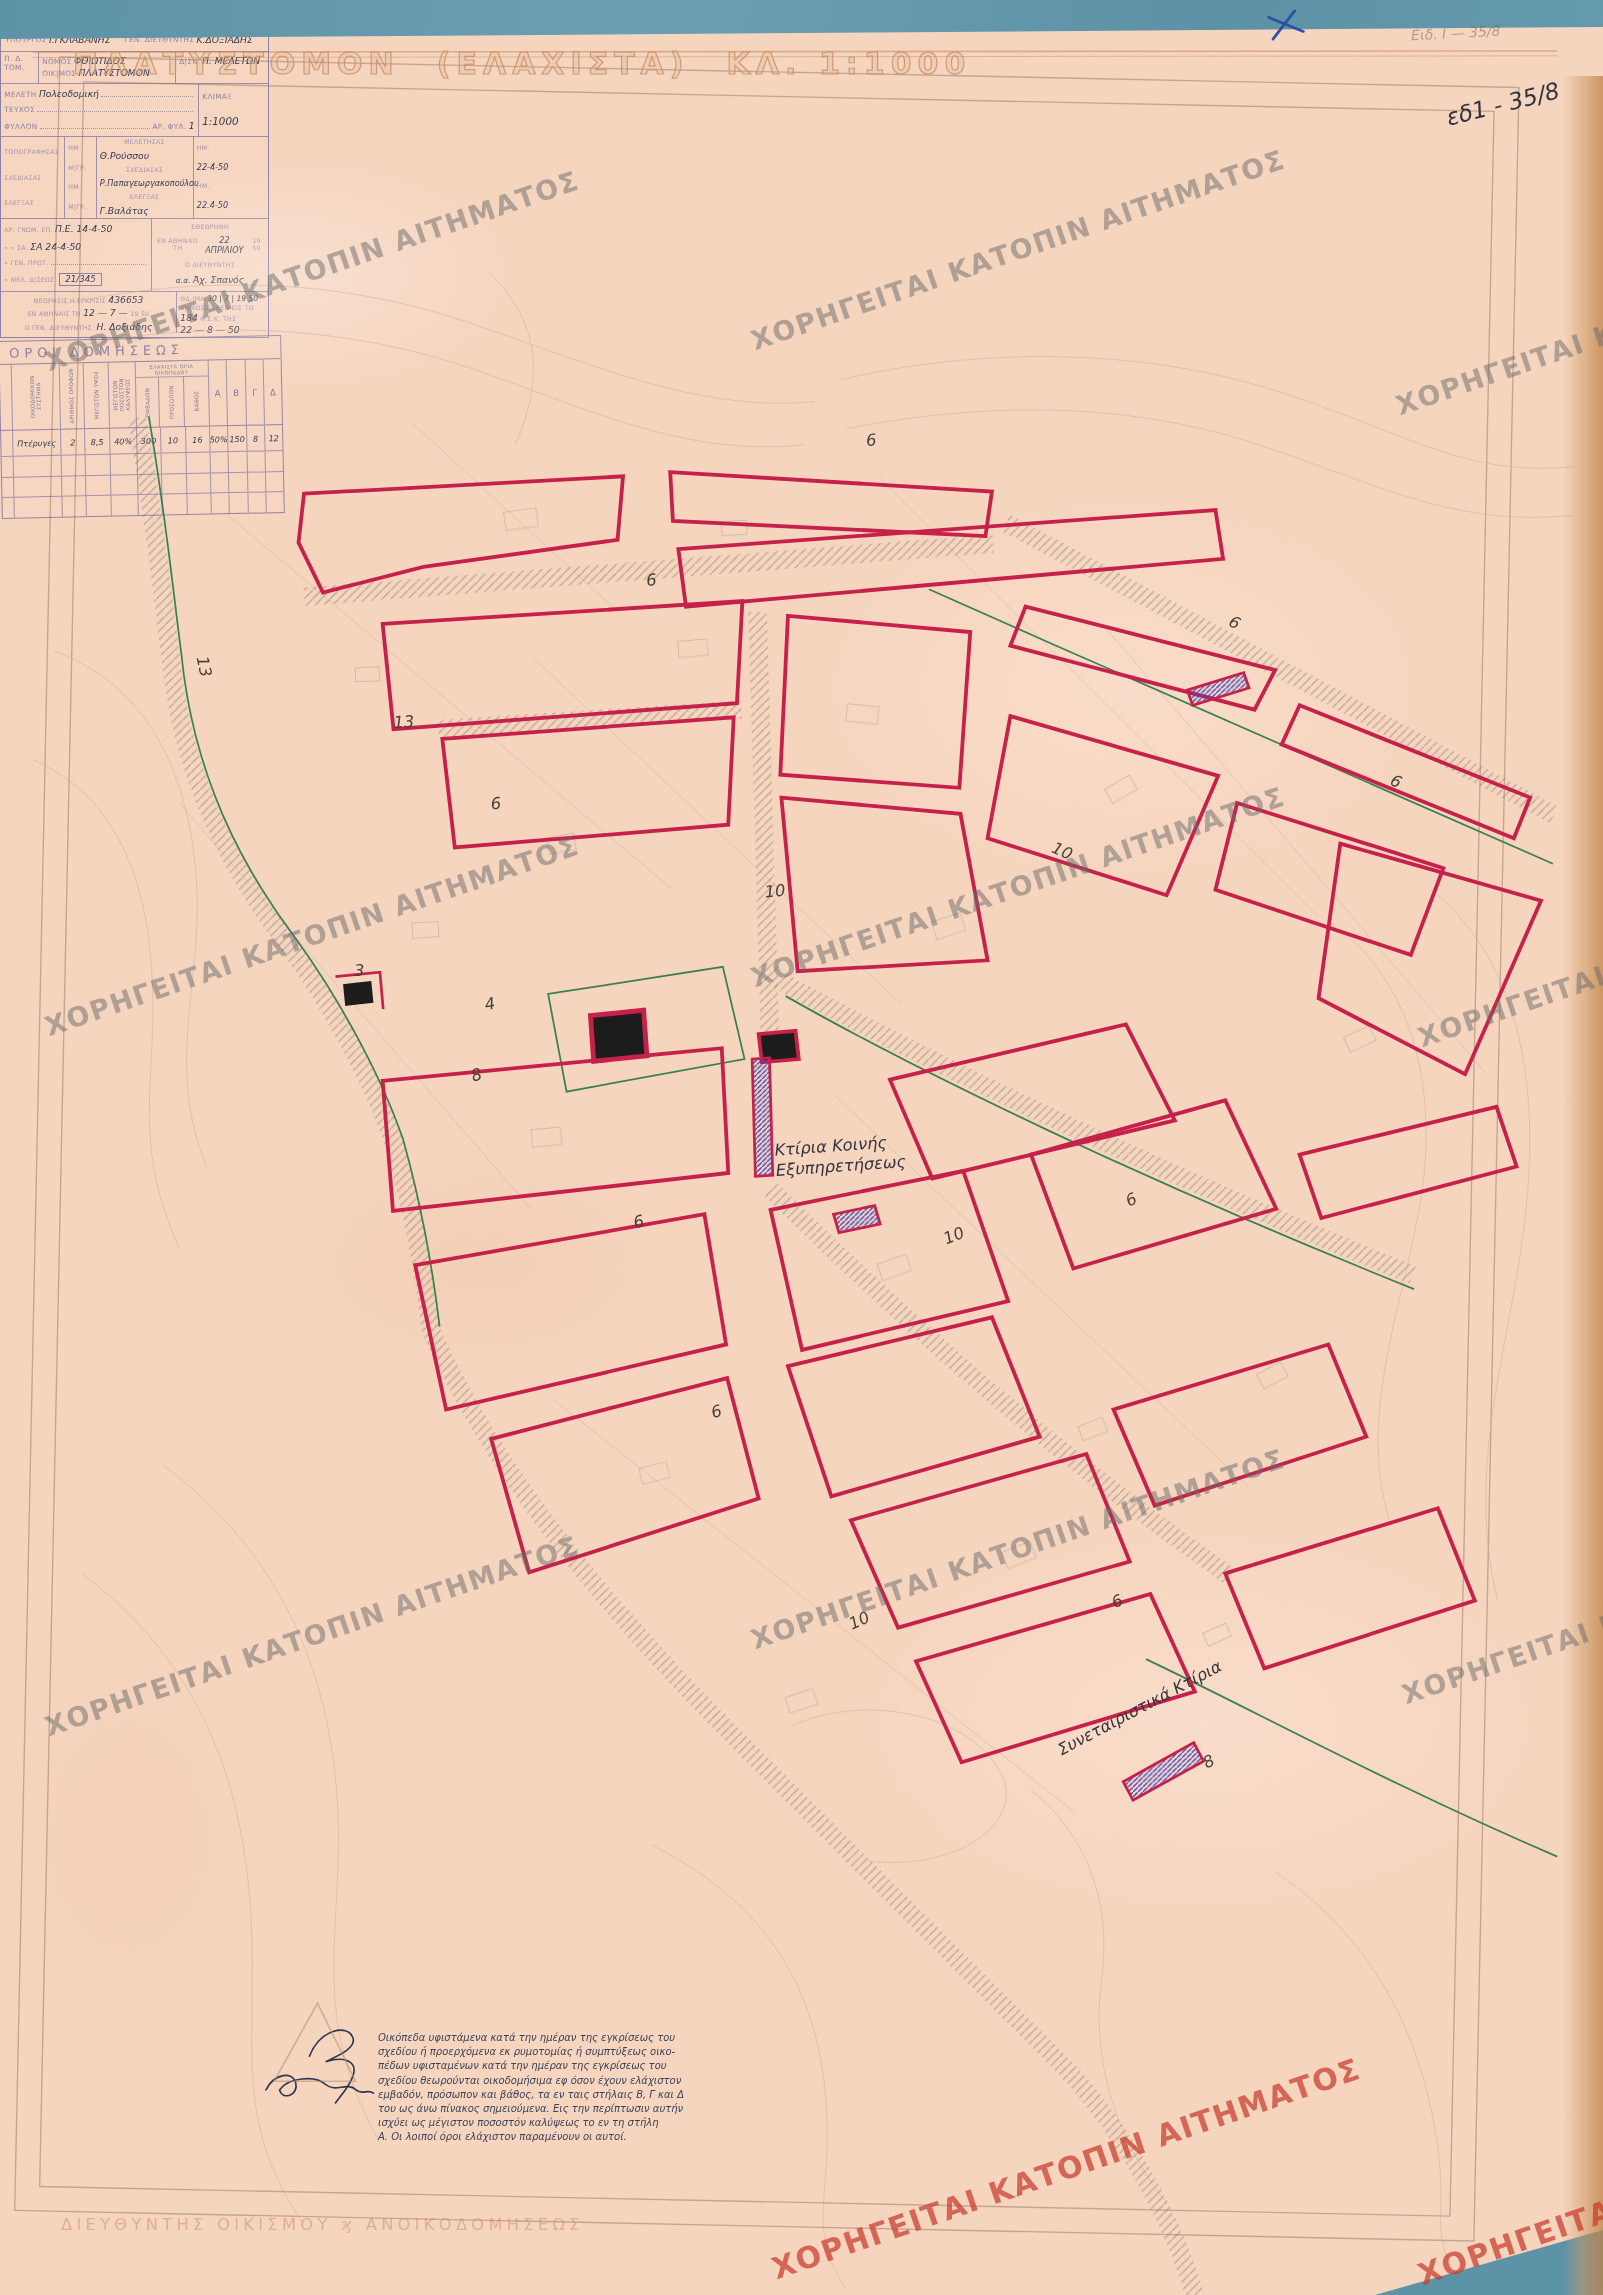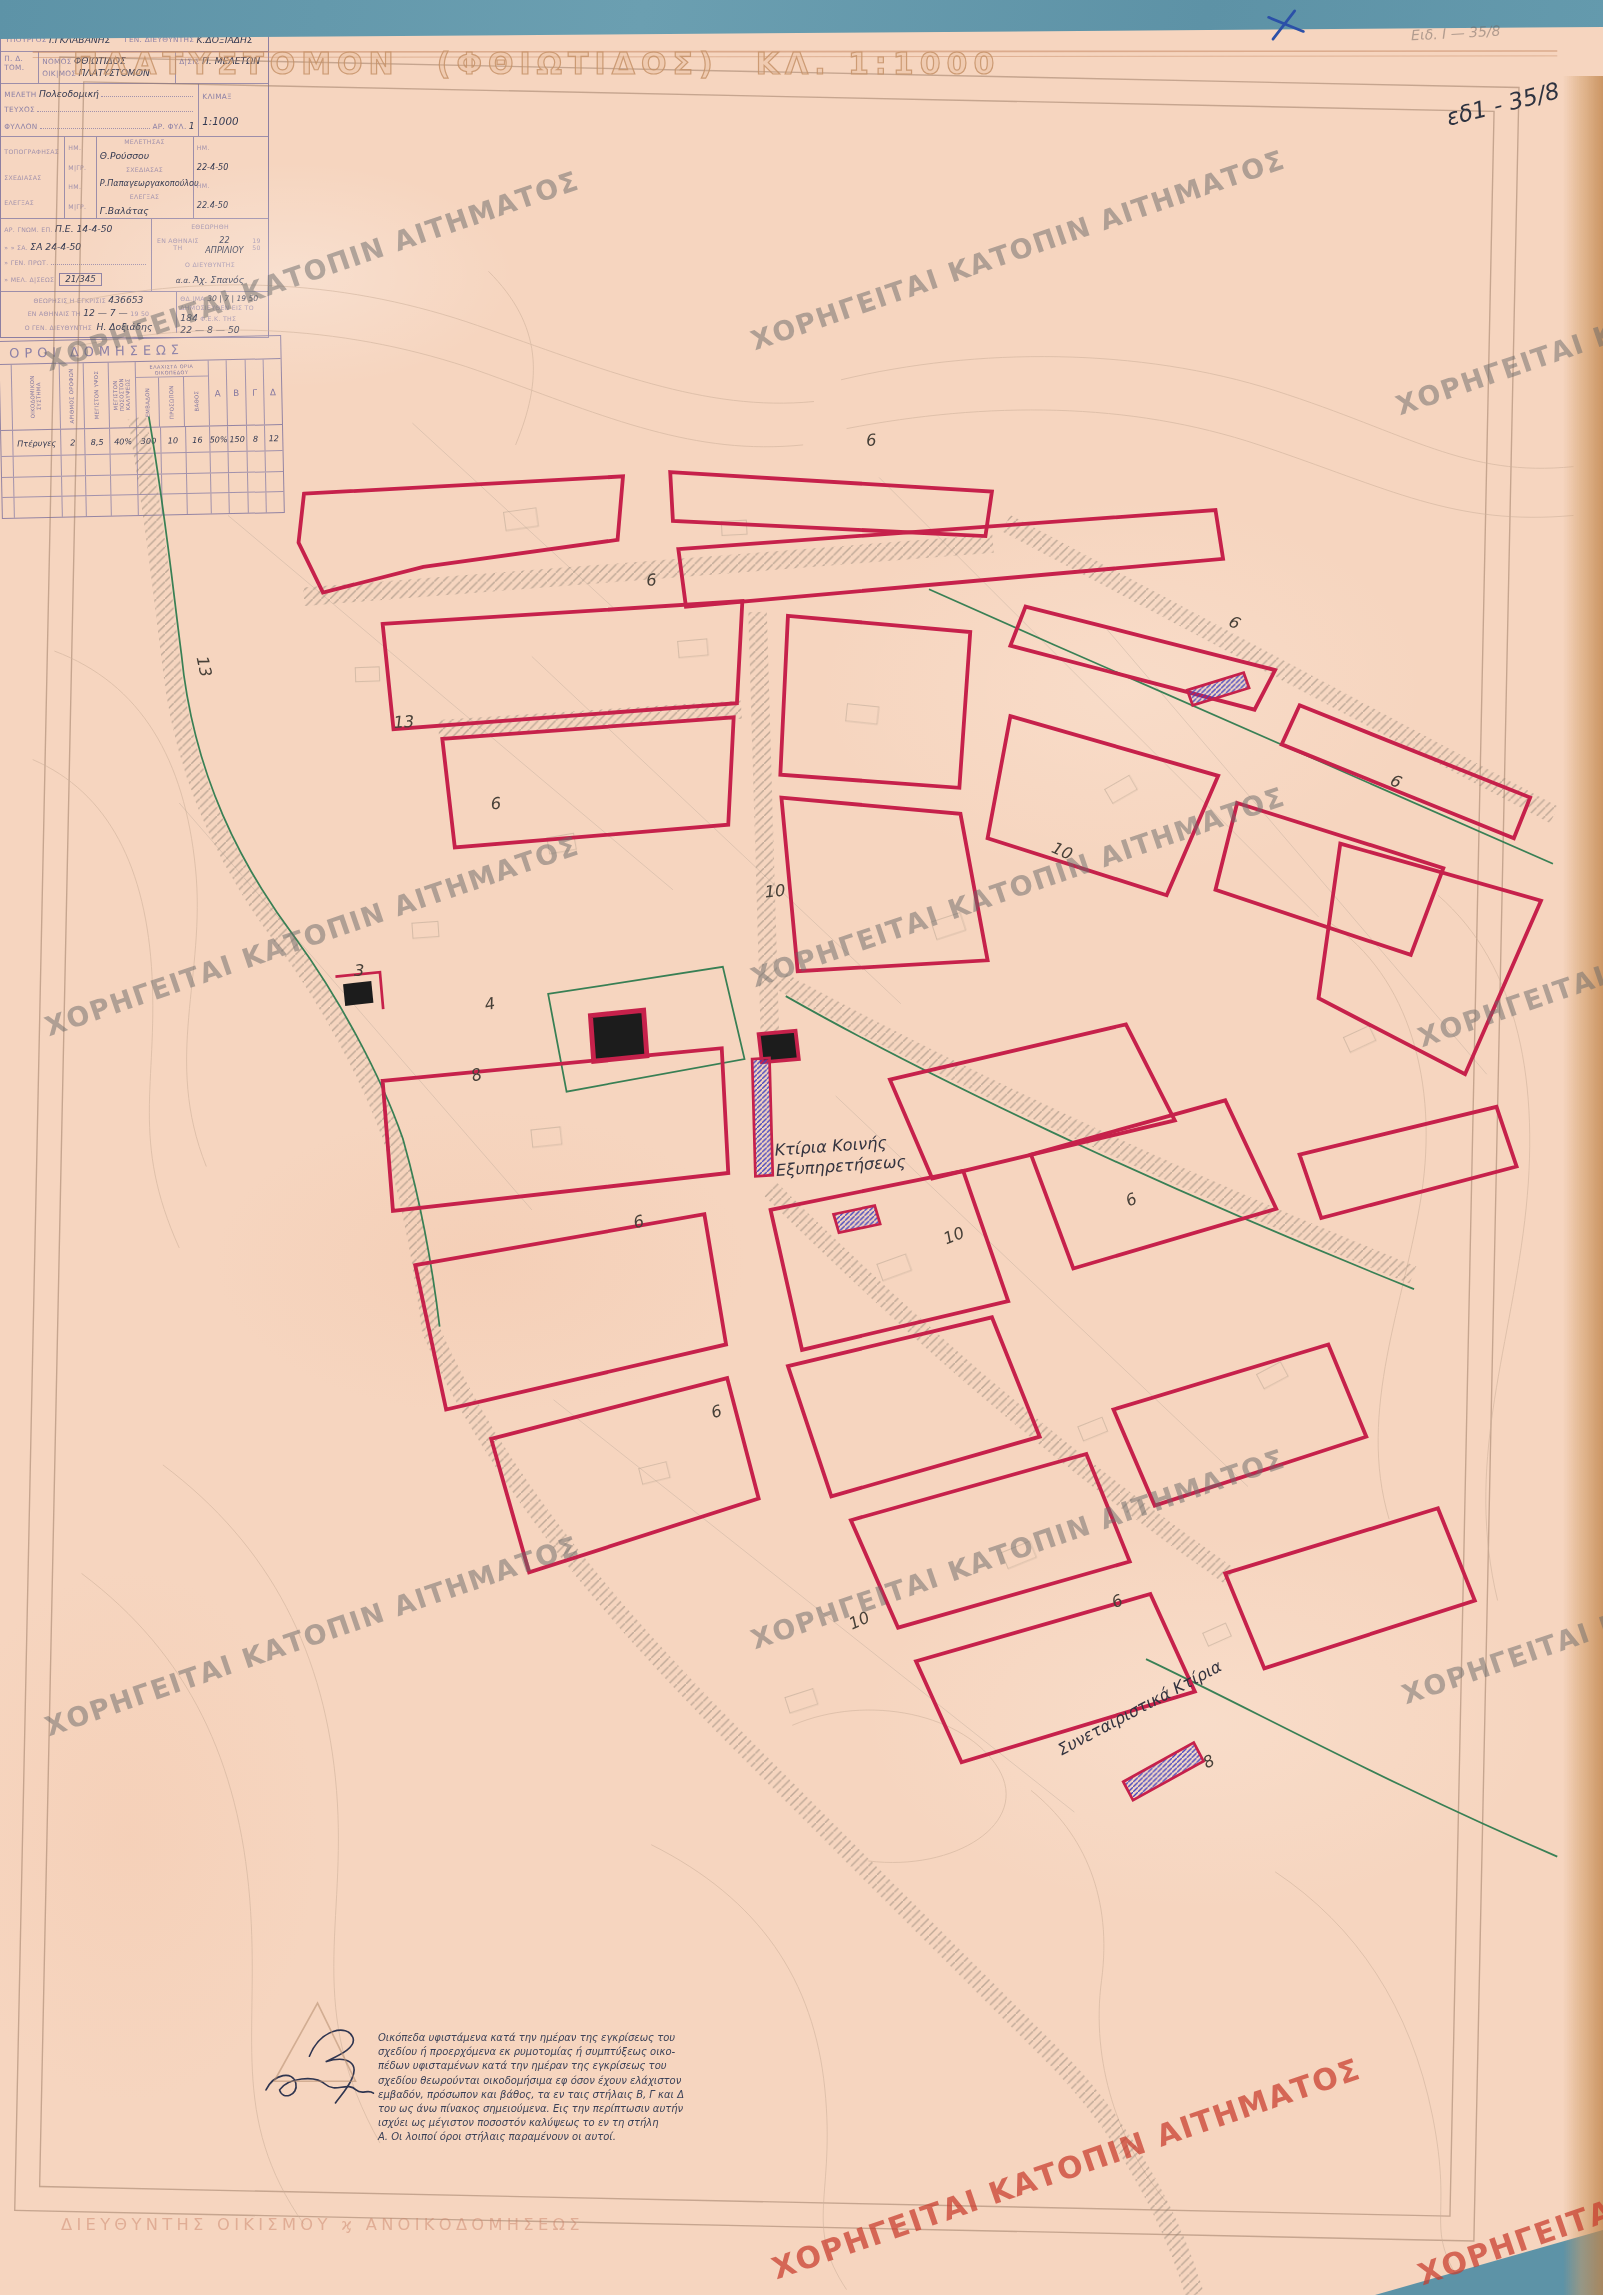--- a/index.html
+++ b/index.html
@@ -261,21 +261,21 @@
       <text class="stnum" transform="translate(2224,3260) rotate(-28)">8</text>
     </g>
   <g id="map-labels">
       <text class="map-label" transform="translate(1428,2130) rotate(-4)"><tspan x="0" dy="0">Κτίρια Κοινής</tspan><tspan x="0" dy="1.25em">Εξυπηρετήσεως</tspan></text>
       <text class="map-label" transform="translate(1956,3236) rotate(-28)"><tspan x="0" dy="0">Συνεταιριστικά Κτίρια</tspan></text>
     </g>
 </svg>
 
 <div id="map-title" class="abs">
   <span>ΠΛΑΤΥΣΤΟΜΟΝ</span><span class="gap"></span>
-  <span>(ΦΘΙΩΤΙΔΟΣ)</span><span class="gap"></span>
+  <span>(ΕΛΑΧΙΣΤΑ)</span><span class="gap"></span>
   <span>ΚΛ. 1:1000</span>
 </div>
 
 <div id="pencil-note" class="abs note">Ειδ. Ι — 35/8</div>
 <div id="pen-note" class="abs note">εδ1 - 35/8</div>
 
 <div id="footer-title" class="abs">ΔΙΕΥΘΥΝΤΗΣ ΟΙΚΙΣΜΟΥ ϗ ΑΝΟΙΚΟΔΟΜΗΣΕΩΣ</div>
 
 <div id="title-block">
   <div class="tb-row" id="tb-header">
@@ -475,21 +475,21 @@
 </div>
 
 <div id="note-par" class="abs">
     <div>Οικόπεδα υφιστάμενα κατά την ημέραν της εγκρίσεως του</div>
     <div>σχεδίου ή προερχόμενα εκ ρυμοτομίας ή συμπτύξεως οικο-</div>
     <div>πέδων υφισταμένων κατά την ημέραν της εγκρίσεως του</div>
     <div>σχεδίου θεωρούνται οικοδομήσιμα εφ όσον έχουν ελάχιστον</div>
     <div>εμβαδόν, πρόσωπον και βάθος, τα εν ταις στήλαις Β, Γ και Δ</div>
     <div>του ως άνω πίνακος σημειούμενα. Εις την περίπτωσιν αυτήν</div>
     <div>ισχύει ως μέγιστον ποσοστόν καλύψεως το εν τη στήλη</div>
-    <div>Α. Οι λοιποί όροι στήλαις παραμένουν οι αυτοί.</div>
+    <div>Α. Οι λοιποί όροι ελάχιστον παραμένουν οι αυτοί.</div>
   </div>
 
 <svg id="overlay-svg" width="1603" height="2295" viewBox="0 0 2954 4230">
   <g stroke="#2f3550" fill="none" stroke-width="3" stroke-linecap="round">
     <path d="M570,3790 C590,3740 640,3730 650,3755 C658,3775 620,3790 600,3800 C640,3788 662,3802 648,3832 C640,3850 628,3862 618,3876"></path>
     <path d="M490,3852 C505,3822 540,3816 545,3840 C550,3862 520,3872 515,3852 C530,3830 580,3824 600,3842 C618,3858 640,3836 656,3852 C666,3862 678,3850 688,3858"></path>
   </g>
   <polygon points="585,3692 655,3836 505,3836" stroke="rgba(180,140,110,.55)" fill="none" stroke-width="3"></polygon>
   <g stroke="#2b50a8" stroke-width="5" stroke-linecap="round">
     <path d="M2338,32 L2402,58"></path>

